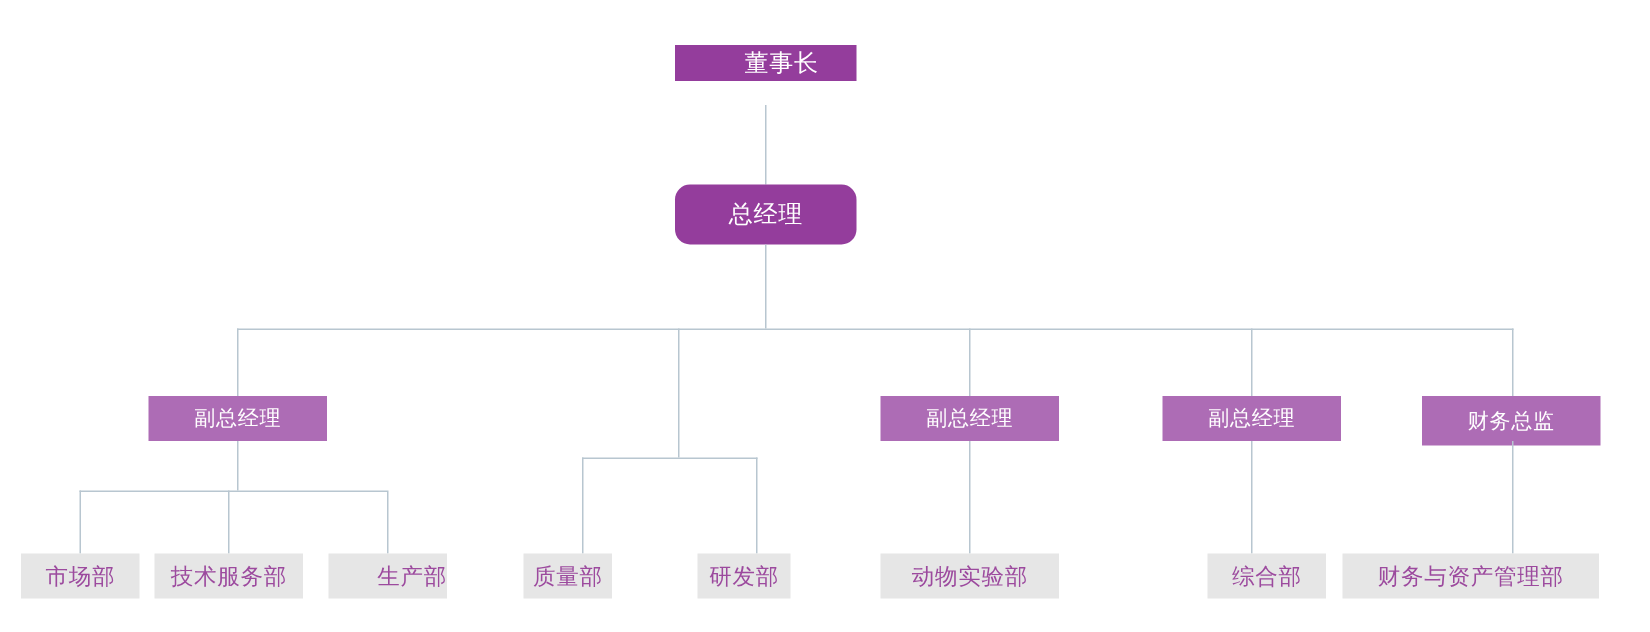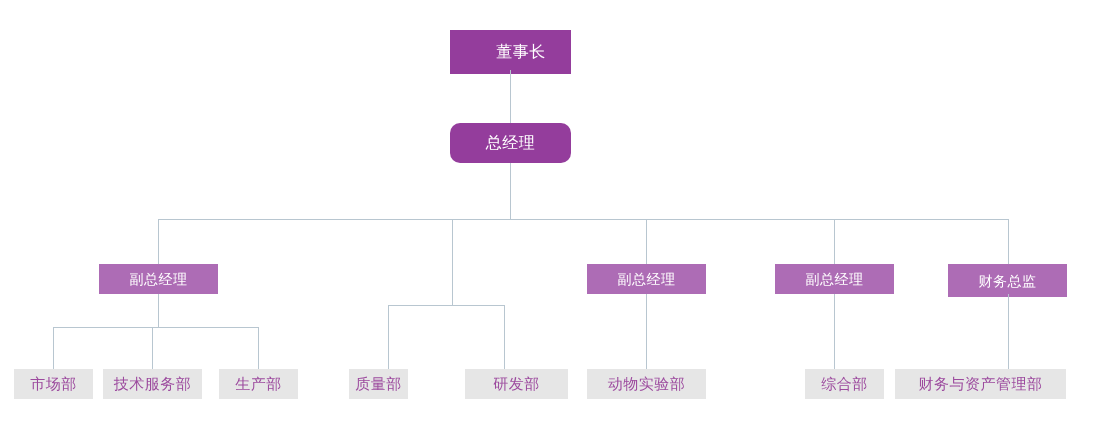--- a/index.html
+++ b/index.html
@@ -56,21 +56,21 @@
     background: #e6e6e6;
     color: #9c4a9e;
     font-size: 15px;
   }
 </style>
 </head>
 <body>
 
 <div id="org-chart">
 
-  <div class="node node-l1" style="left:450px; top:30px; width:121px; height:44px;padding-left:21px;">
+  <div class="node node-l1" style="left:450px; top:30px; width:121px; height:24px;padding-left:21px;">
     <span>董事长</span>
   </div>
 
   <div class="conn conn-v" style="left:510px; top:70px; height:53px;"></div>
 
   <div class="node node-l1" style="left:450px; top:123px; width:121px; height:40px;border-radius:10px;">
     <span>总经理</span>
   </div>
 
   <div class="conn conn-v" style="left:510px; top:163px; height:56px;"></div>
@@ -116,29 +116,29 @@
   <div class="conn conn-v" style="left:1008px; top:294px; height:75px;"></div>
 
   <div class="node node-leaf" style="left:14px; top:369px; width:79px; height:30px;align-items:center;">
     <span>市场部</span>
   </div>
 
   <div class="node node-leaf" style="left:103px; top:369px; width:99px; height:30px;">
     <span>技术服务部</span>
   </div>
 
-  <div class="node node-leaf" style="left:219px; top:369px; width:79px; height:30px;">
+  <div class="node node-leaf" style="left:219px; top:369px; width:79px; height:30px;justify-content:flex-end;">
     <span>生产部</span>
   </div>
 
   <div class="node node-leaf" style="left:349px; top:369px; width:59px; height:30px;">
     <span>质量部</span>
   </div>
 
-  <div class="node node-leaf" style="left:465px; top:369px; width:103px; height:30px;">
+  <div class="node node-leaf" style="left:465px; top:369px; width:62px; height:30px;">
     <span>研发部</span>
   </div>
 
   <div class="node node-leaf" style="left:587px; top:369px; width:119px; height:30px;">
     <span>动物实验部</span>
   </div>
 
   <div class="node node-leaf" style="left:805px; top:369px; width:79px; height:30px;">
     <span>综合部</span>
   </div>

